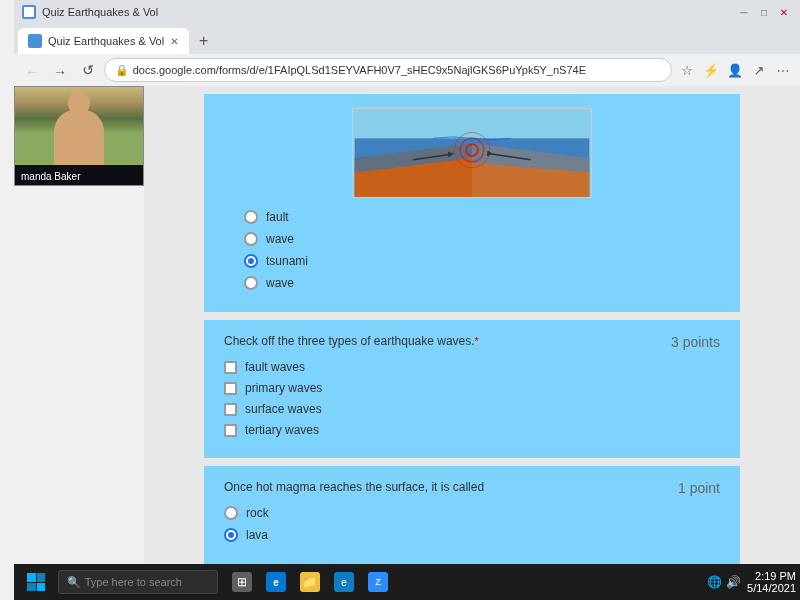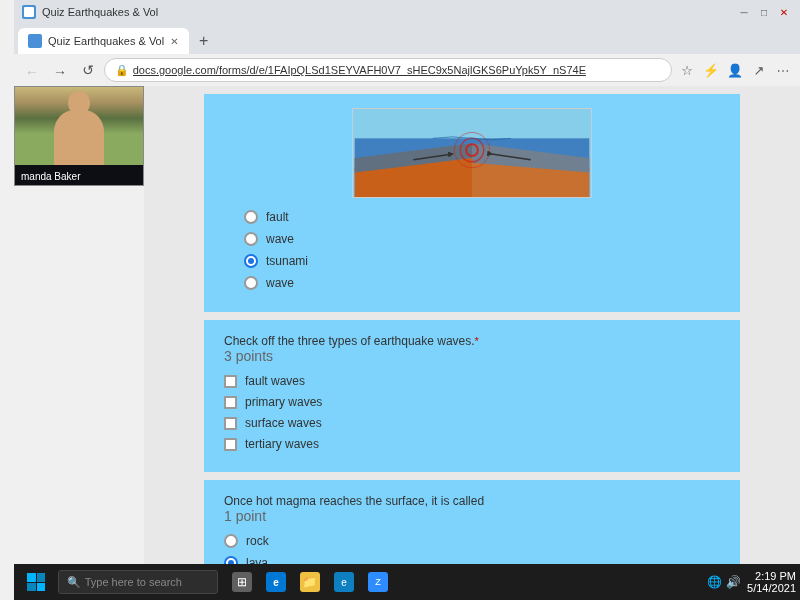--- a/index.html
+++ b/index.html
@@ -20,21 +20,21 @@
     .tab { height: 26px; background: white; border-radius: 6px 6px 0 0; padding: 0 10px; display: flex; align-items: center; gap: 6px; font-size: 11px; min-width: 160px; }
     .tab-favicon { width: 14px; height: 14px; background: #4a90d9; border-radius: 2px; }
     .tab-label { font-size: 11px; color: #333; flex: 1; white-space: nowrap; overflow: hidden; text-overflow: ellipsis; max-width: 120px; }
     .tab-close { font-size: 10px; color: #666; cursor: pointer; }
     .tab-new { width: 26px; height: 26px; display: flex; align-items: center; justify-content: center; font-size: 16px; color: #555; cursor: pointer; }
 
     .nav-bar { height: 32px; background: #f0f0f0; display: flex; align-items: center; padding: 0 6px; gap: 4px; }
     .nav-btn { width: 24px; height: 24px; border: none; background: transparent; cursor: pointer; color: #555; font-size: 14px; display: flex; align-items: center; justify-content: center; border-radius: 4px; }
     .nav-btn.disabled { color: #bbb; cursor: default; }
     .address-bar { flex: 1; height: 24px; background: white; border: 1px solid #ccc; border-radius: 12px; padding: 0 10px; font-size: 11px; color: #333; display: flex; align-items: center; gap: 4px; }
-    .address-text { flex: 1; font-size: 11px; color: #333; overflow: hidden; white-space: nowrap; text-overflow: ellipsis; text-decoration: underline; }
+    .address-text { flex: 1; font-size: 11px; color: #333; overflow: hidden; white-space: nowrap; text-overflow: ellipsis; }
     .nav-icons { display: flex; gap: 2px; }
     .nav-icon { width: 22px; height: 22px; display: flex; align-items: center; justify-content: center; color: #555; font-size: 13px; cursor: pointer; border-radius: 4px; }
 
     .browser-content { flex: 1; display: flex; overflow: hidden; position: relative; }
 
     
     .webcam { position: absolute; top: 0; left: 0; width: 130px; height: 100px; background: #2a3040; border: 1px solid #888; z-index: 10; overflow: hidden; }
     .webcam-video { width: 100%; height: 78px; background: linear-gradient(135deg, #8a9ab0 0%, #c8b89a 50%, #9aa88a 100%); position: relative; }
     .webcam-label { height: 22px; background: rgba(0,0,0,0.7); display: flex; align-items: center; padding: 0 6px; }
     .webcam-name { font-size: 10px; color: white; }
@@ -42,21 +42,21 @@
     
     .radio-options { padding: 0 20px; }
     .radio-option { display: flex; align-items: center; gap: 8px; margin-bottom: 8px; }
     .radio-circle { width: 14px; height: 14px; border-radius: 50%; border: 2px solid #999; background: white; flex-shrink: 0; }
     .radio-circle.selected { border-color: #1a73e8; background: white; position: relative; }
     .radio-circle.selected::after { content: ''; position: absolute; width: 6px; height: 6px; background: #1a73e8; border-radius: 50%; top: 50%; left: 50%; transform: translate(-50%, -50%); }
     .radio-label { font-size: 12px; color: #333; }
 
     
     .question-card { background: #7dd3fc; margin: 8px 0; padding: 14px 20px; }
-    .question-header { display: flex; justify-content: space-between; align-items: flex-start; margin-bottom: 10px; flex-direction: column; }
+    .question-header { display: flex; justify-content: space-between; align-items: flex-start; margin-bottom: 10px; }
     .question-text { font-size: 12px; color: #333; flex: 1; margin-right: 8px; }
     .question-required { color: #c00; font-size: 11px; }
     .question-points { font-size: 14px; color: #666; white-space: nowrap; }
 
     
     .checkbox-option { display: flex; align-items: center; gap: 8px; margin-bottom: 7px; }
     .checkbox-box { width: 13px; height: 13px; border: 2px solid #999; background: white; flex-shrink: 0; border-radius: 1px; }
     .checkbox-label { font-size: 12px; color: #333; }
 
     

